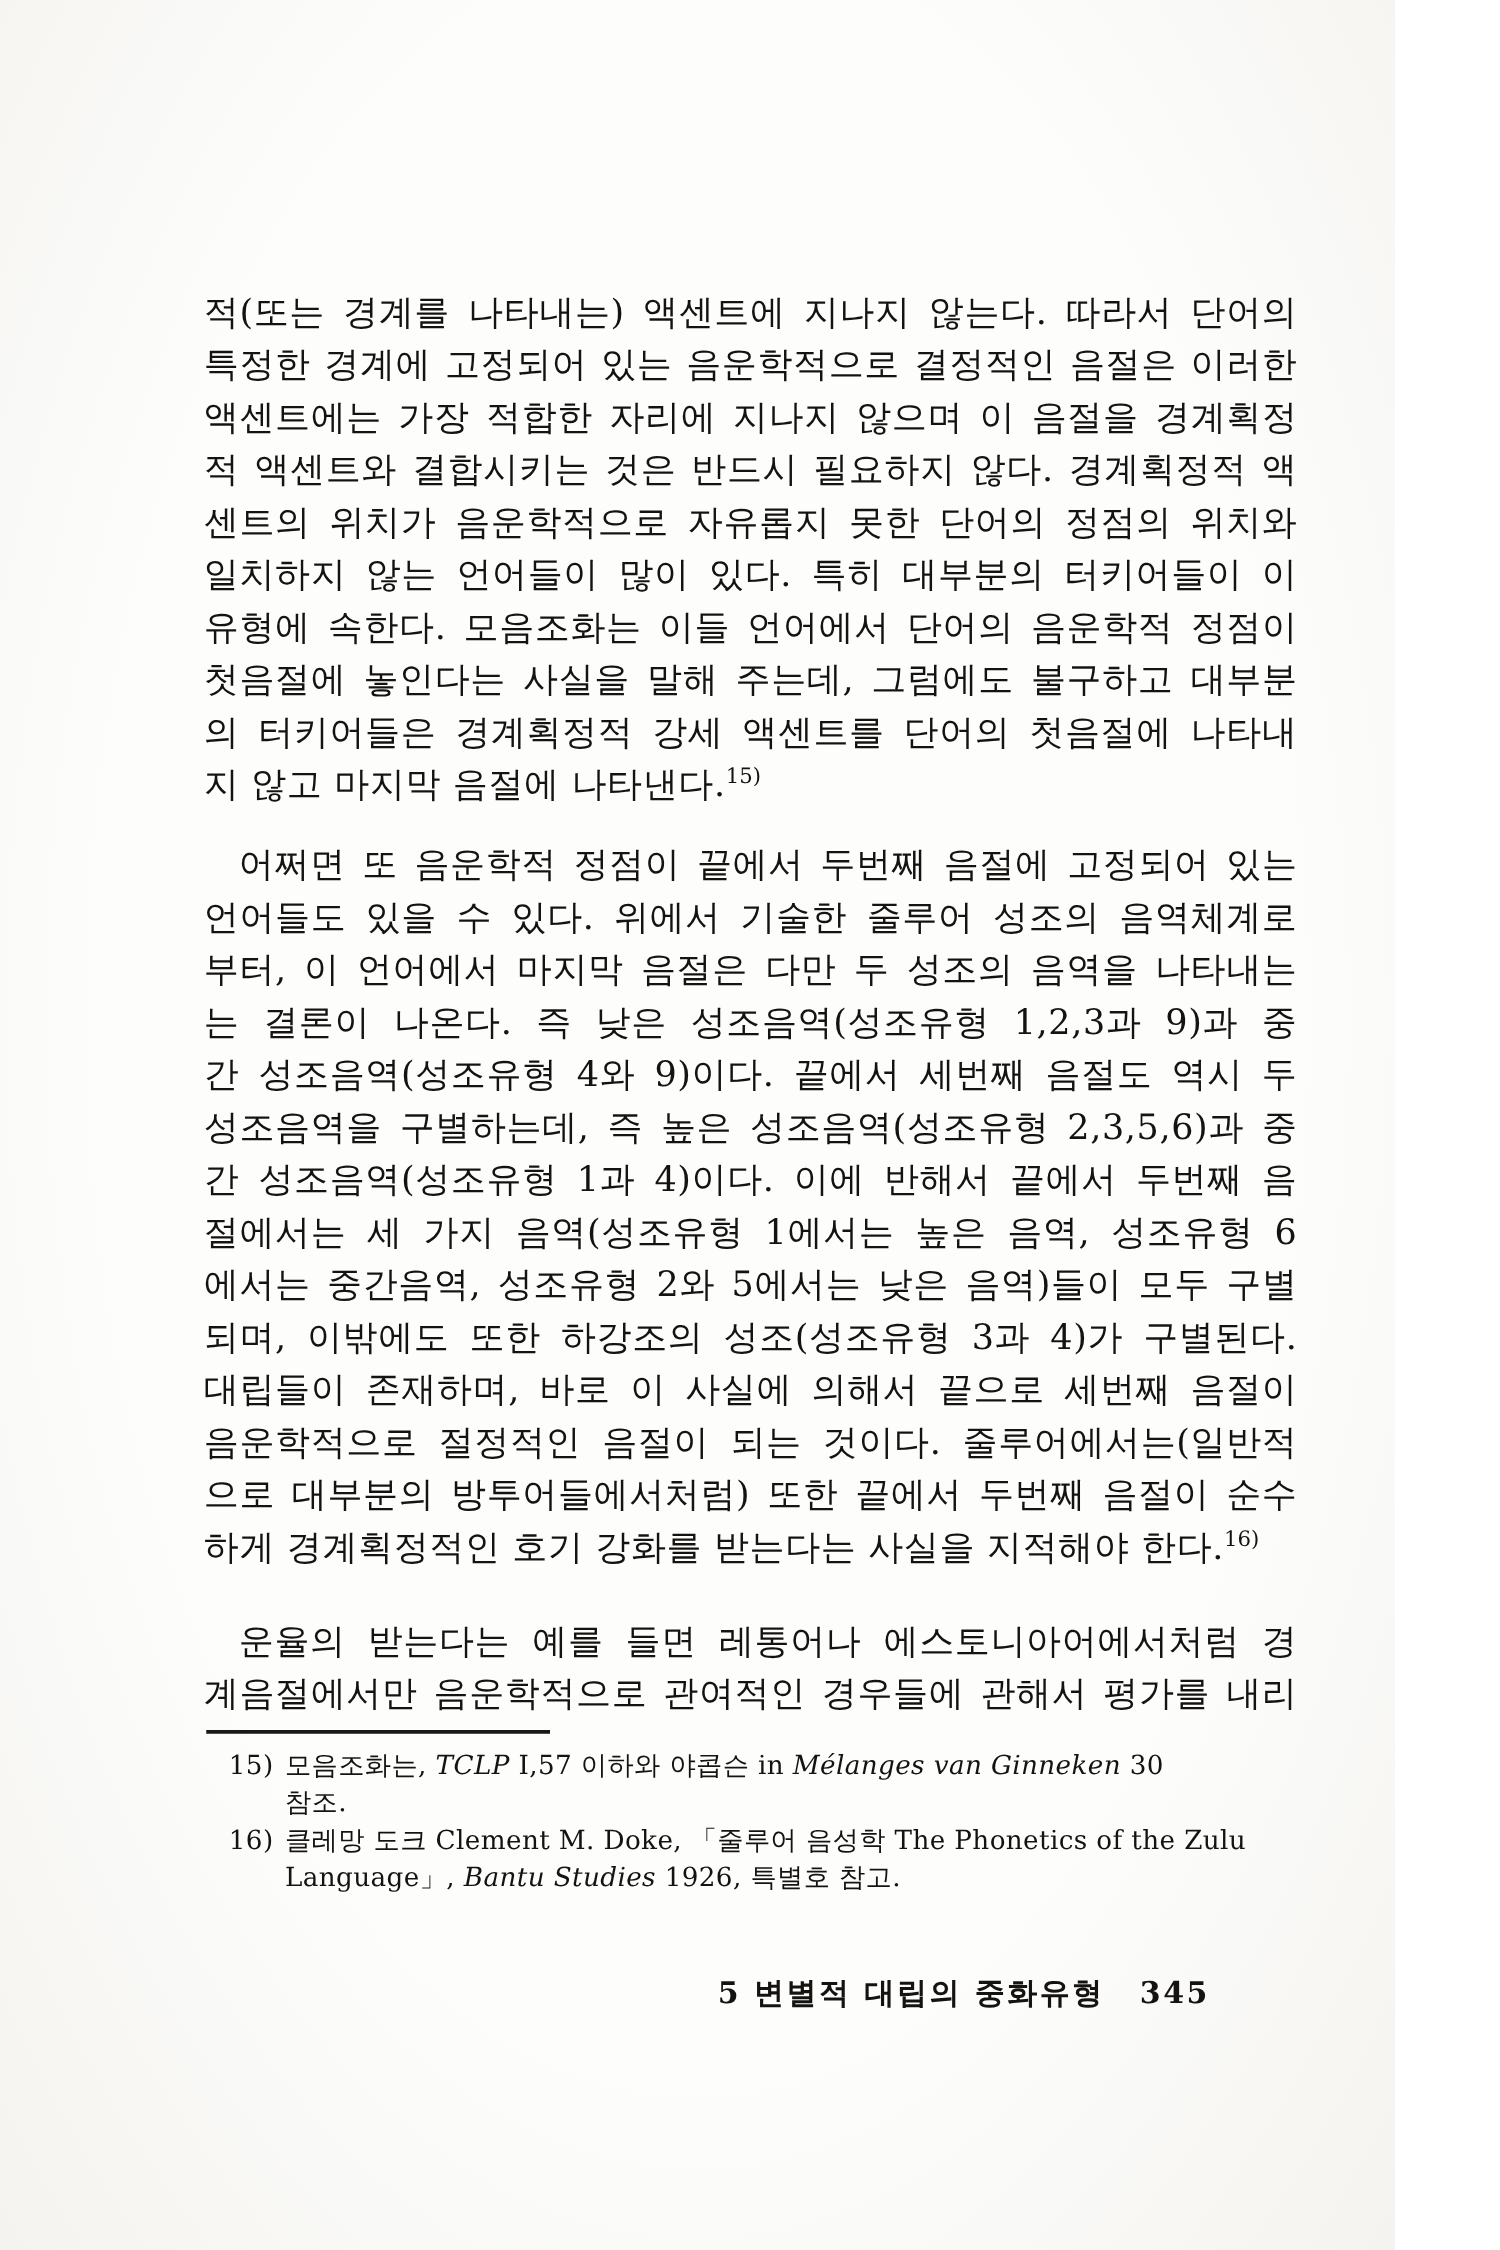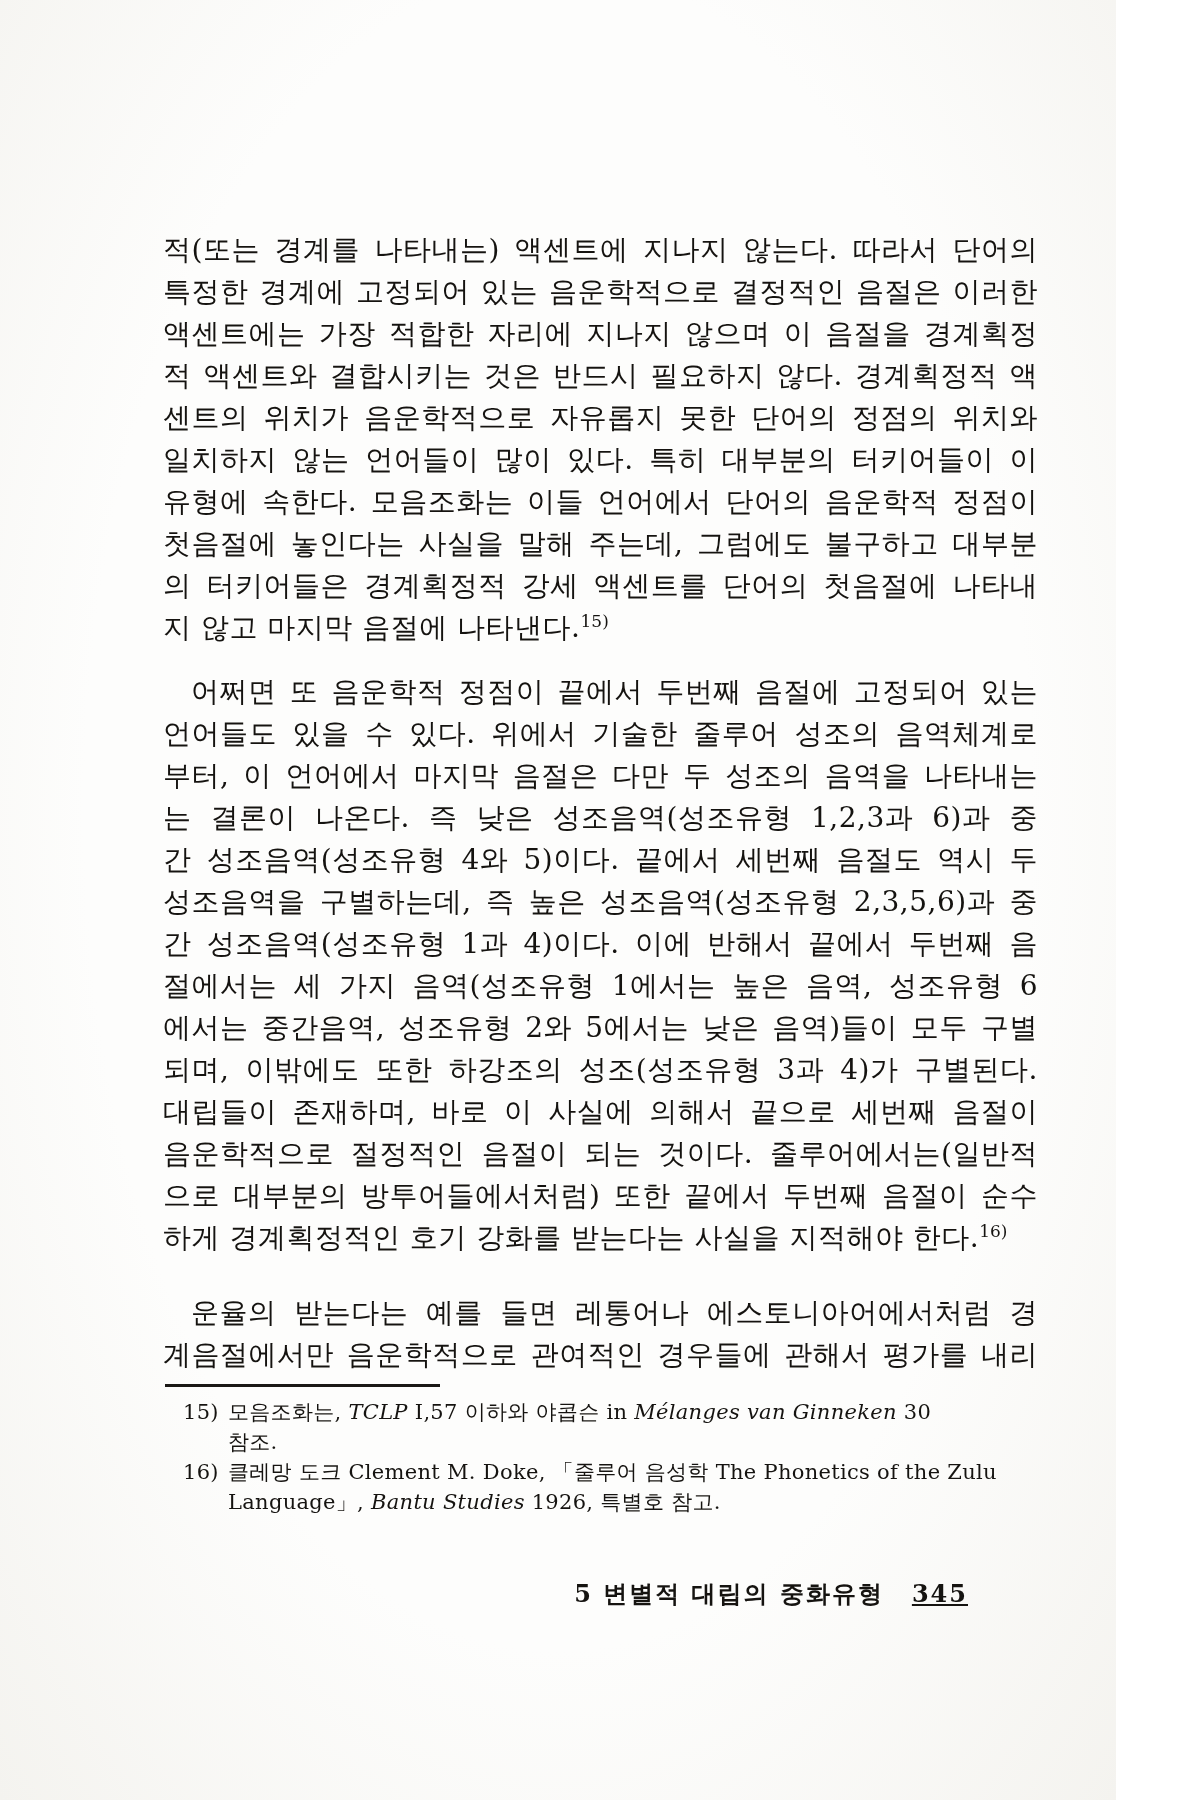--- a/index.html
+++ b/index.html
@@ -58,21 +58,21 @@
     left: 163px;
     top: 1578px;
     width: 875px;
     box-sizing: border-box;
     padding-right: 70px;
     text-align: right;
     font-size: 24px;
     letter-spacing: 2px;
     font-weight: bold;
   }
-  .page-num { margin-left: 28px; text-decoration: underline; }
+  .page-num { margin-left: 28px; }
 </style>
 </head>
 <body>
 
 <div class="page">
   <div class="content">
 
     <div class="para para-1">
       <div class="line">적(또는 경계를 나타내는) 액센트에 지나지 않는다. 따라서 단어의</div>
       <div class="line">특정한 경계에 고정되어 있는 음운학적으로 결정적인 음절은 이러한</div>
@@ -83,22 +83,22 @@
       <div class="line">유형에 속한다. 모음조화는 이들 언어에서 단어의 음운학적 정점이</div>
       <div class="line">첫음절에 놓인다는 사실을 말해 주는데, 그럼에도 불구하고 대부분</div>
       <div class="line">의 터키어들은 경계획정적 강세 액센트를 단어의 첫음절에 나타내</div>
       <div class="line short"><span>지 않고 마지막 음절에 나타낸다.</span><sup class="fnref">15)</sup></div>
     </div>
 
     <div class="para para-2">
       <div class="line indent">어쩌면 또 음운학적 정점이 끝에서 두번째 음절에 고정되어 있는</div>
       <div class="line">언어들도 있을 수 있다. 위에서 기술한 줄루어 성조의 음역체계로</div>
       <div class="line">부터, 이 언어에서 마지막 음절은 다만 두 성조의 음역을 나타내는</div>
-      <div class="line">는 결론이 나온다. 즉 낮은 성조음역(성조유형 1,2,3과 6)과 중</div>
-      <div class="line">간 성조음역(성조유형 4와 5)이다. 끝에서 세번째 음절도 역시 두</div>
+      <div class="line">는 결론이 나온다. 즉 낮은 성조음역(성조유형 1,2,3과 9)과 중</div>
+      <div class="line">간 성조음역(성조유형 4와 9)이다. 끝에서 세번째 음절도 역시 두</div>
       <div class="line">성조음역을 구별하는데, 즉 높은 성조음역(성조유형 2,3,5,6)과 중</div>
       <div class="line">간 성조음역(성조유형 1과 4)이다. 이에 반해서 끝에서 두번째 음</div>
       <div class="line">절에서는 세 가지 음역(성조유형 1에서는 높은 음역, 성조유형 6</div>
       <div class="line">에서는 중간음역, 성조유형 2와 5에서는 낮은 음역)들이 모두 구별</div>
       <div class="line">되며, 이밖에도 또한 하강조의 성조(성조유형 3과 4)가 구별된다.</div>
       <div class="line">대립들이 존재하며, 바로 이 사실에 의해서 끝으로 세번째 음절이</div>
       <div class="line">음운학적으로 절정적인 음절이 되는 것이다. 줄루어에서는(일반적</div>
       <div class="line">으로 대부분의 방투어들에서처럼) 또한 끝에서 두번째 음절이 순수</div>
       <div class="line short"><span>하게 경계획정적인 호기 강화를 받는다는 사실을 지적해야 한다.</span><sup class="fnref">16)</sup></div>
     </div>

